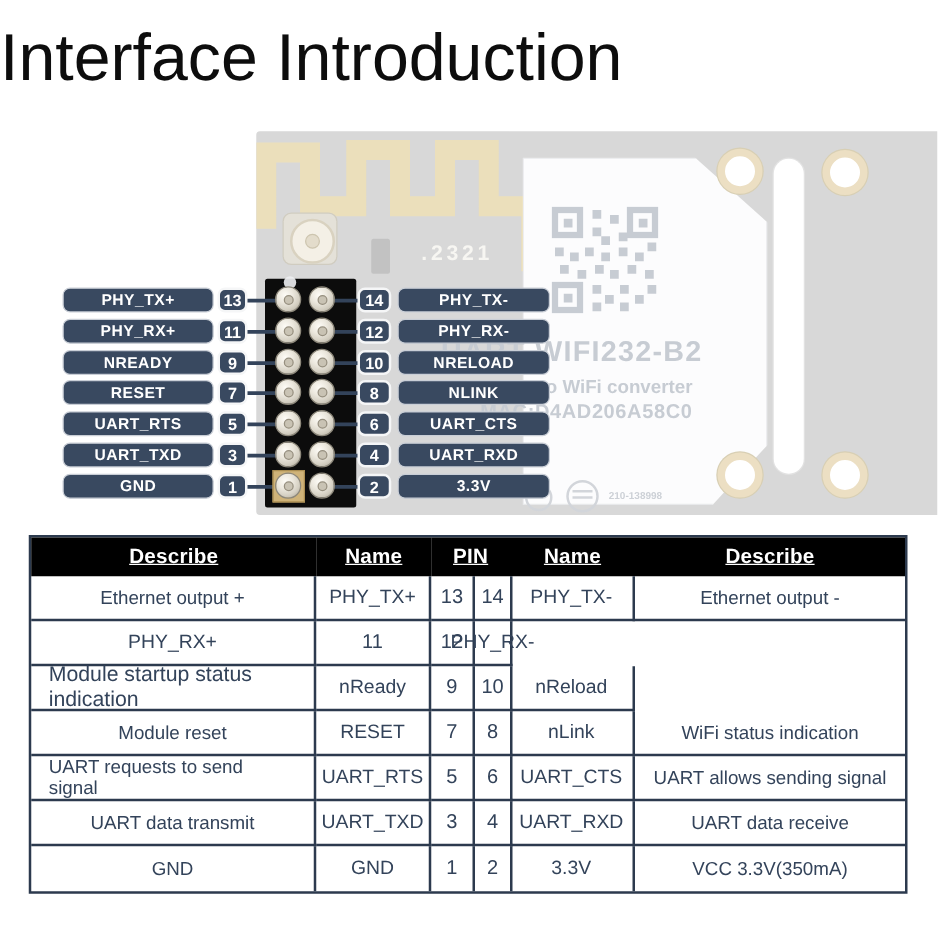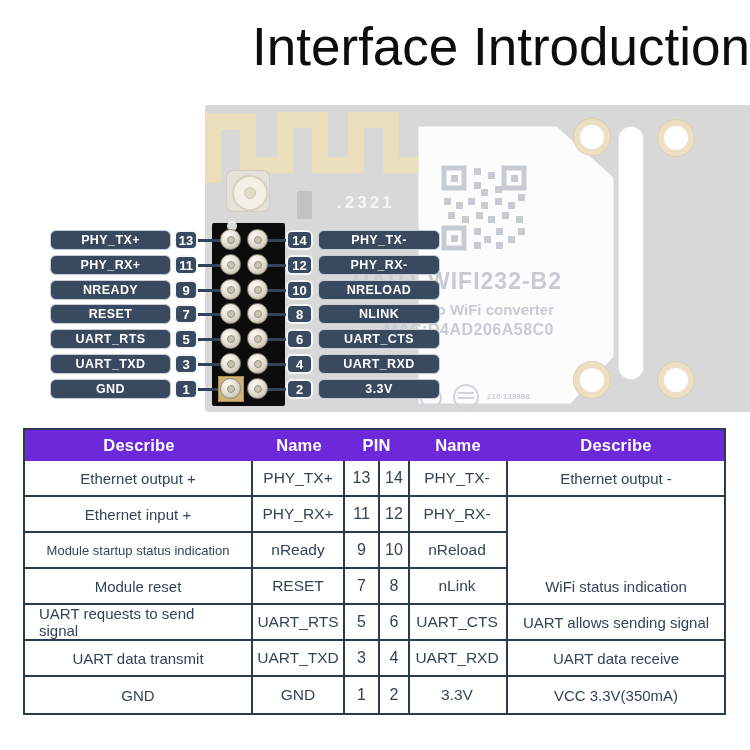--- a/index.html
+++ b/index.html
@@ -1,21 +1,21 @@
 <!DOCTYPE html>
 <html><head>
 <meta charset="utf-8">
 <style>
   html,body{margin:0;padding:0;background:#fff;}
   .canvas{position:relative;width:750px;height:750px;background:#ffffff;overflow:hidden;
           font-family:"Liberation Sans","DejaVu Sans",sans-serif;}
 
   
-  .title{position:absolute;top:16px;left:0;right:0;text-align:right;
-         font-size:53px;font-weight:400;color:#0d0d0d;letter-spacing:0;padding-left:25px;}
+  .title{position:absolute;top:16px;left:0;right:0;text-align:left;
+         font-size:53px;font-weight:400;color:#0d0d0d;letter-spacing:0;}
 
   
   .board{position:absolute;left:205px;top:105px;width:561px;height:307px;
          background:#d8d8d8;border-radius:3px;}
   .board .slot{position:absolute;left:414px;top:22px;width:24px;height:252px;
          background:#fff;border-radius:12px;box-shadow:0 0 0 1px #e2e2e2;}
   .hole{position:absolute;width:24px;height:24px;border-radius:50%;background:#fff;
         border:6px solid #ecdfc3;box-shadow:0 0 0 1px #d8cfb4;}
   .silk-marking{position:absolute;left:132px;top:88px;width:100px;color:#f7f6f2;
         font-size:17px;font-weight:700;letter-spacing:3px;}
@@ -68,31 +68,31 @@
   .plabel.lft{left:50px;width:121px;}
   .plabel.rgt{left:318px;width:122px;}
   .pnum{border:2px solid #f5f6f7;font-size:13px;font-weight:700;}
   .pnum.lft{left:174px;width:24px;}
   .pnum.rgt{left:286px;width:27px;}
 
   
   .ptable{position:absolute;left:23px;top:428px;width:703px;border:2px solid #2c3a4e;box-sizing:border-box;
           background:#fff;}
   .tgrid{display:grid;grid-template-columns:228px 92px 35px 28px 100px 1fr;}
-  .thead-cell{background:#6d28d9;color:#fff;font-size:16.5px;font-weight:600;height:31px;
-          display:flex;align-items:center;justify-content:center;letter-spacing:.2px;}
+  .thead-cell{background:#000000;color:#fff;font-size:16.5px;font-weight:600;height:31px;
+          display:flex;align-items:center;justify-content:center;letter-spacing:.2px;text-decoration:underline;}
   .thead-cell.pin-span{grid-column:3/5;}
   .tcell{height:36px;display:flex;align-items:center;justify-content:center;box-sizing:border-box;
           border-right:2px solid #2c3a4e;border-bottom:2px solid #2c3a4e;color:#33435a;
           font-size:15px;font-weight:500;text-align:left;padding:0 14px;}
   .tcell.lastcol{border-right:none;}
   .lastrow .tcell{border-bottom:none;}
   .tcell.name{font-size:15.5px;}
   .tcell.pinc{font-size:16px;}
-  .tcell.sm{font-size:13px;}
+  .tcell.sm{font-size:17px;}
 </style>
 </head>
 <body>
 
 <div class="canvas">
 
   <div class="title">Interface Introduction</div>
 
   <div class="board">
     <svg width="240" height="125" viewBox="0 0 240 125" style="position:absolute;left:0;top:0;">
@@ -244,21 +244,20 @@
 
     <div class="tgrid">
       <div class="tcell">Ethernet output +</div>
       <div class="tcell name">PHY_TX+</div>
       <div class="tcell pinc">13</div>
       <div class="tcell pinc">14</div>
       <div class="tcell name">PHY_TX-</div>
       <div class="tcell lastcol">Ethernet output -</div>
     </div>
     <div class="tgrid">
-      <div class="tcell">Ethernet input +</div>
       <div class="tcell name">PHY_RX+</div>
       <div class="tcell pinc">11</div>
       <div class="tcell pinc">12</div>
       <div class="tcell name">PHY_RX-</div>
     </div>
     <div class="tgrid">
       <div class="tcell sm">Module startup status indication</div>
       <div class="tcell name">nReady</div>
       <div class="tcell pinc">9</div>
       <div class="tcell pinc">10</div>

